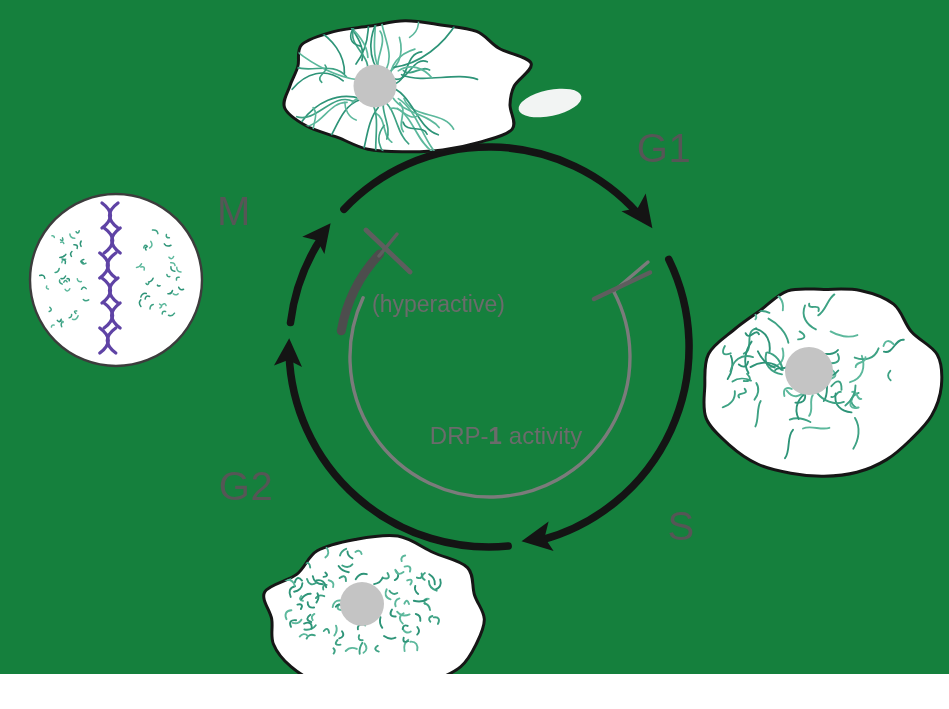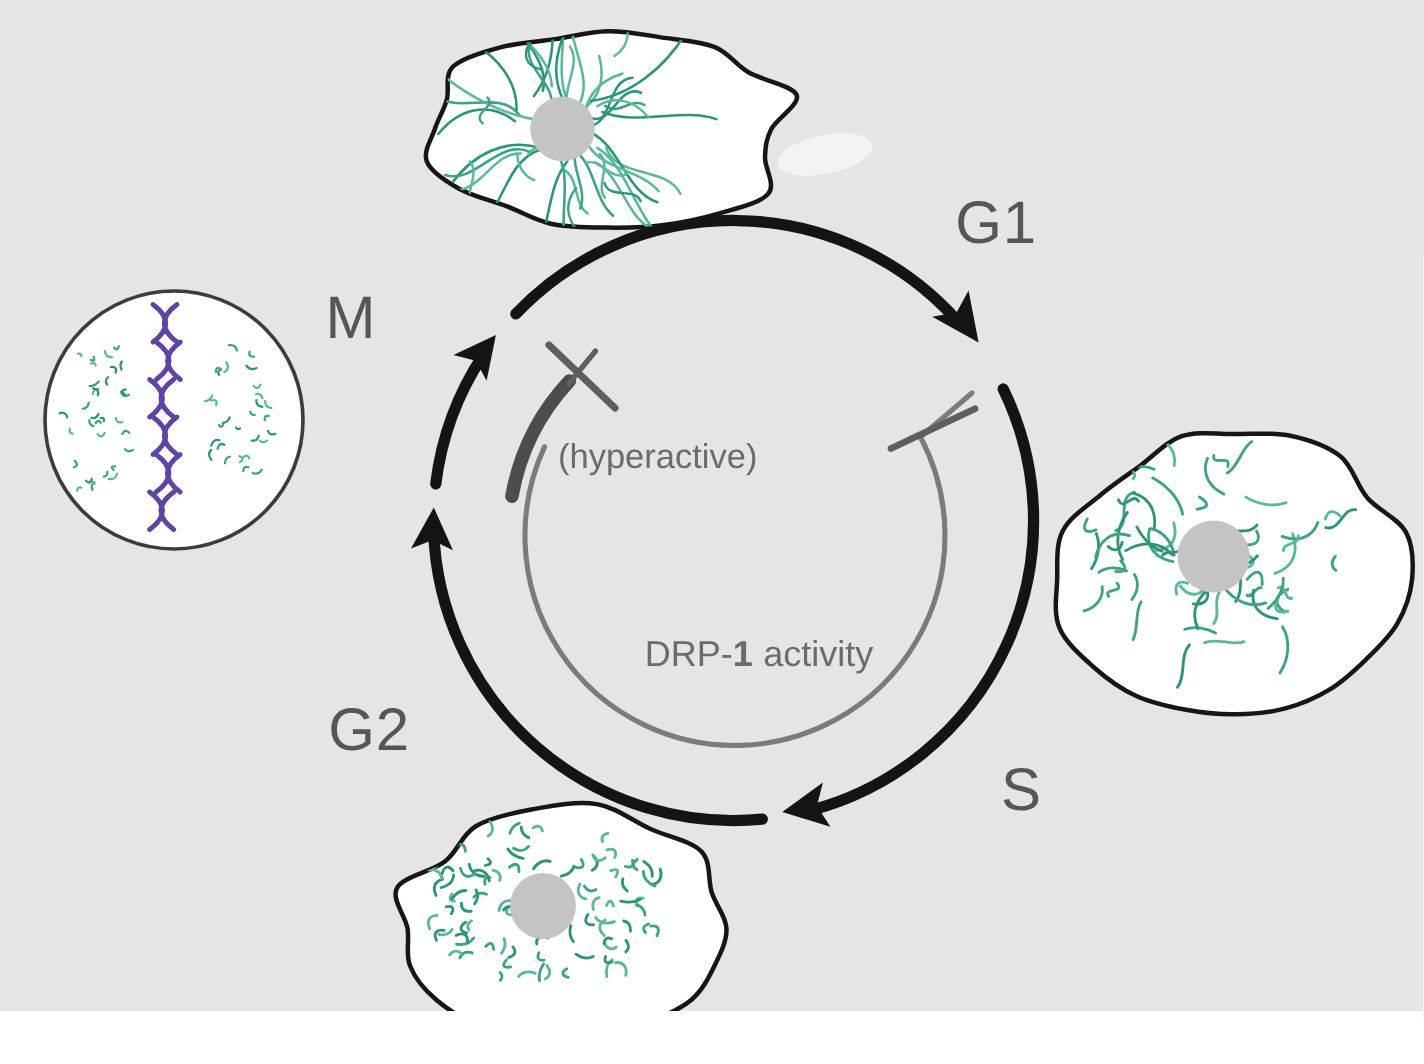--- a/index.html
+++ b/index.html
@@ -1,16 +1,16 @@
 <!DOCTYPE html>
 <html><head>
 <meta charset="utf-8">
 <style>
   html,body{margin:0;padding:0;background:#ffffff}
-  .stage{position:relative;width:949px;height:674px;background:#e5e5e5;overflow:hidden;
+  .stage{position:relative;width:949px;height:674px;background:#15803d;overflow:hidden;
          font-family:"Liberation Sans","DejaVu Sans",sans-serif}
   svg text{font-family:"Liberation Sans","DejaVu Sans",sans-serif}
   .phase{font-size:40px;fill:#565656;letter-spacing:0.5px}
   .note{font-size:23px;fill:#6b6b6b}
   .note-drp{font-size:24px;fill:#6b6b6b}
   .b{font-weight:700}
 </style>
 </head>
 <body>
 

